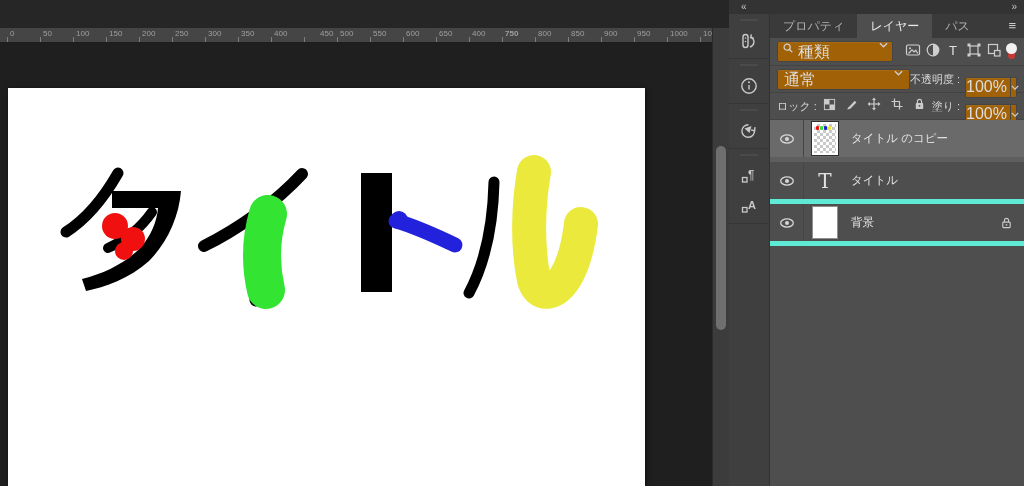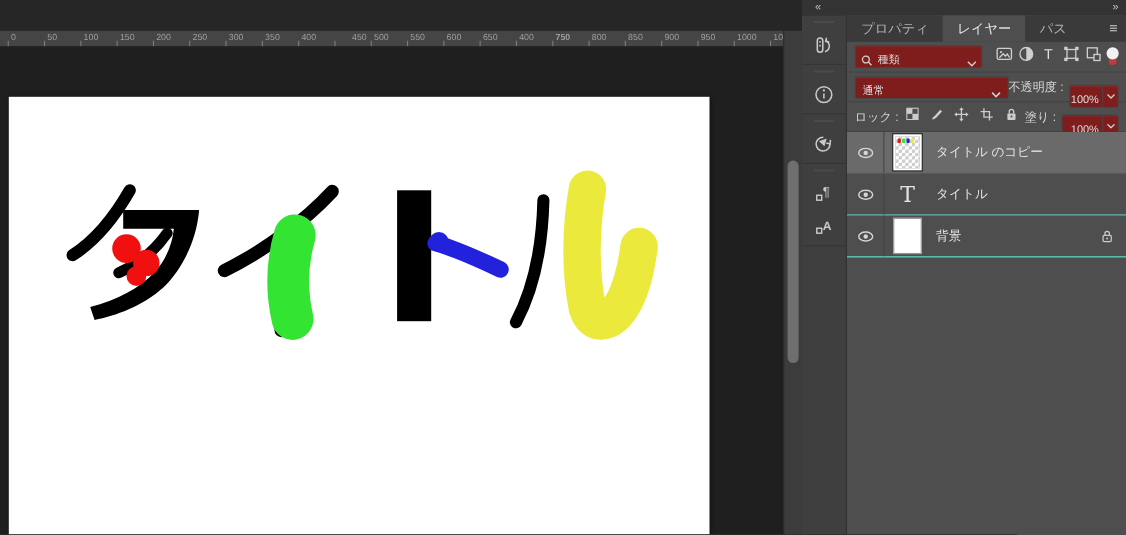--- a/index.html
+++ b/index.html
@@ -41,37 +41,37 @@
   .ptabs{position:relative;height:24px;background:#3a3a3a;display:flex;align-items:stretch;}
   .ptab{padding:0 13px;font-size:12px;line-height:24px;color:#b3b3b3;}
   .ptab.active{background:#4e4e4e;color:#e8e8e8;}
   .pmenu{position:absolute;right:8px;top:0;line-height:24px;color:#cccccc;font-size:13px;}
 
   .ctlrow{display:flex;align-items:center;padding:0 7px;border-bottom:1px solid #434343;}
   .filter-row{height:27px;}
   .blend-row{height:26px;}
   .lock-row{height:26px;}
 
-  .selbox{height:19px;background:#7f1d1d;border:1px solid #454545;border-radius:2px;
-          box-shadow:inset 0 1px 0 rgba(255,255,255,.06);display:flex;align-items:flex-end;color:#dddddd;font-size:10px;}
+  .selbox{height:19px;background:#a16207;border:1px solid #454545;border-radius:2px;
+          box-shadow:inset 0 1px 0 rgba(255,255,255,.06);display:flex;align-items:flex-start;color:#dddddd;font-size:16px;}
   .search-select{width:106px;padding:0 4px;gap:4px;}
   .search-select .lbl{flex:1;}
   .blend-select{width:146px;padding:0 6px;}
   .blend-select .lbl{flex:1;font-family:Liberation Serif, serif;}
   .valbox{width:50px;margin-top:16px;}
   .valbox .v{flex:1;text-align:right;padding-right:3px;}
   .valbox .chevcell{width:13px;align-self:stretch;display:flex;align-items:center;justify-content:center;border-left:1px solid #454545;}
   .plabel{font-size:11px;color:#d6d6d6;white-space:nowrap;}
 
   .fictns{display:flex;flex:1;align-items:center;justify-content:space-between;margin-left:12px;}
   .lockictns{display:flex;align-items:center;gap:9px;margin-left:6px;}
 
   
   .layers{position:relative;}
-  .layer-row{display:flex;align-items:center;height:37px;border-bottom:1px solid #5eead4;background:#4e4e4e;}
+  .layer-row{display:flex;align-items:center;height:37px;border-bottom:5px solid #5eead4;background:#4e4e4e;}
   .layer-row.selected{background:#6a6a6a;border-bottom-color:#5e5e5e;}
   .eye-cell{width:33px;align-self:stretch;display:flex;align-items:center;justify-content:center;border-right:1px solid #454545;}
   .thumb-cell{width:42px;display:flex;align-items:center;justify-content:center;}
   .thumb-checker{position:relative;width:22px;height:29px;border:2px solid #ffffff;outline:1px solid #2e2e2e;
     background-image:linear-gradient(45deg,#c9c9c9 25%,transparent 25%,transparent 75%,#c9c9c9 75%),
                      linear-gradient(45deg,#c9c9c9 25%,#ffffff 25%,#ffffff 75%,#c9c9c9 75%);
     background-size:6px 6px;background-position:0 0,3px 3px;}
   .thumb-checker .dots{position:absolute;left:2px;top:2px;display:flex;gap:1px;}
   .thumb-checker .dot{width:3px;height:4px;border-radius:1px;}
   .thumb-T{font-family:"DejaVu Serif","Liberation Serif",serif;font-size:20px;color:#e2e2e2;line-height:1;}

